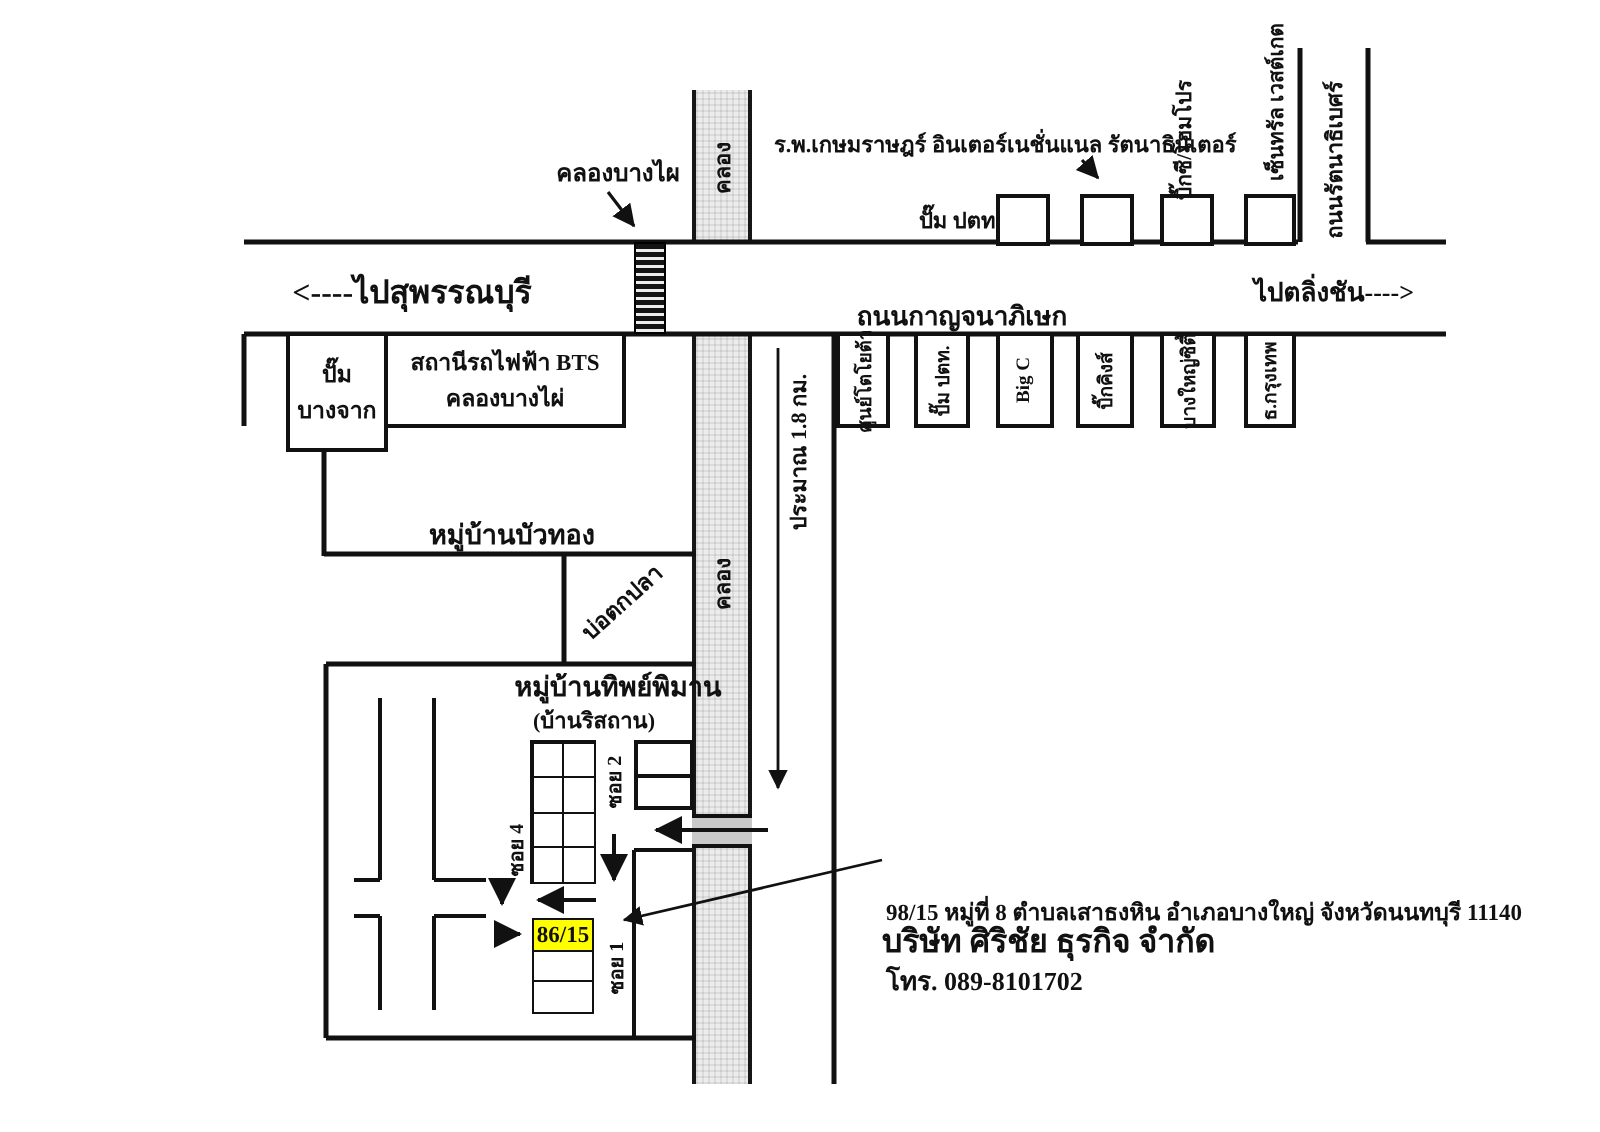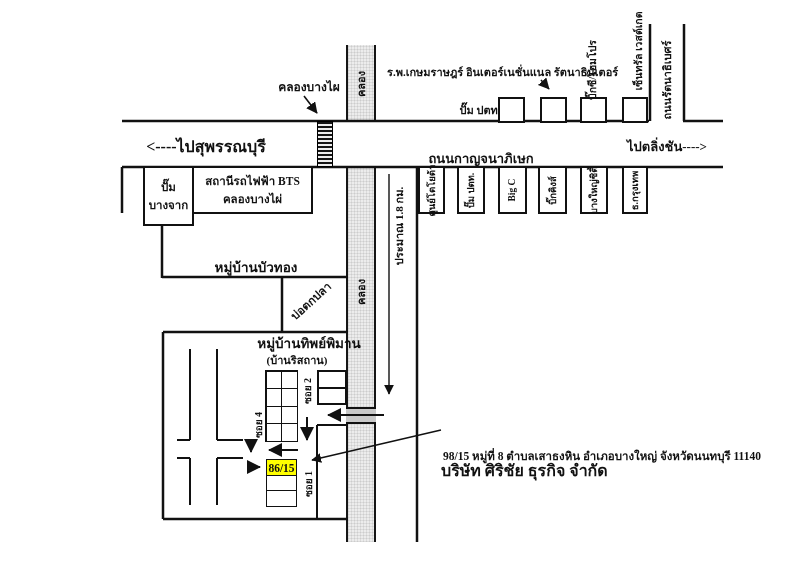--- a/index.html
+++ b/index.html
@@ -163,14 +163,15 @@
   <div class="lab" style="left:311px;top:301px;font-size:11.5px;transform:translate(-50%,-50%) rotate(-42deg);">บ่อตกปลา</div>
   <div class="lab hc" style="left:309px;top:343px;font-size:13.5px;">หมู่บ้านทิพย์พิมาน</div>
   <div class="lab hc" style="left:297px;top:360px;font-size:11px;">(บ้านริสถาน)</div>
 
   <div class="lab vc" style="left:258px;top:425px;font-size:10px;">ซอย 4</div>
   <div class="lab vc" style="left:307px;top:391px;font-size:10px;">ซอย 2</div>
   <div class="lab vc" style="left:308px;top:484px;font-size:10px;">ซอย 1</div>
 
   <div class="lab" style="left:441px;top:415px;font-size:16px;margin-top:43px;">บริษัท ศิริชัย ธุรกิจ จำกัด</div>
   <div class="lab" style="left:443px;top:447px;font-size:11.5px;">98/15  หมู่ที่ 8  ตำบลเสาธงหิน อำเภอบางใหญ่ จังหวัดนนทบุรี 11140</div>
+  <div class="lab" style="left:443px;top:480px;font-size:13px;">โทร.  089-8101702</div>
 
 </div>
 
 </body></html>

